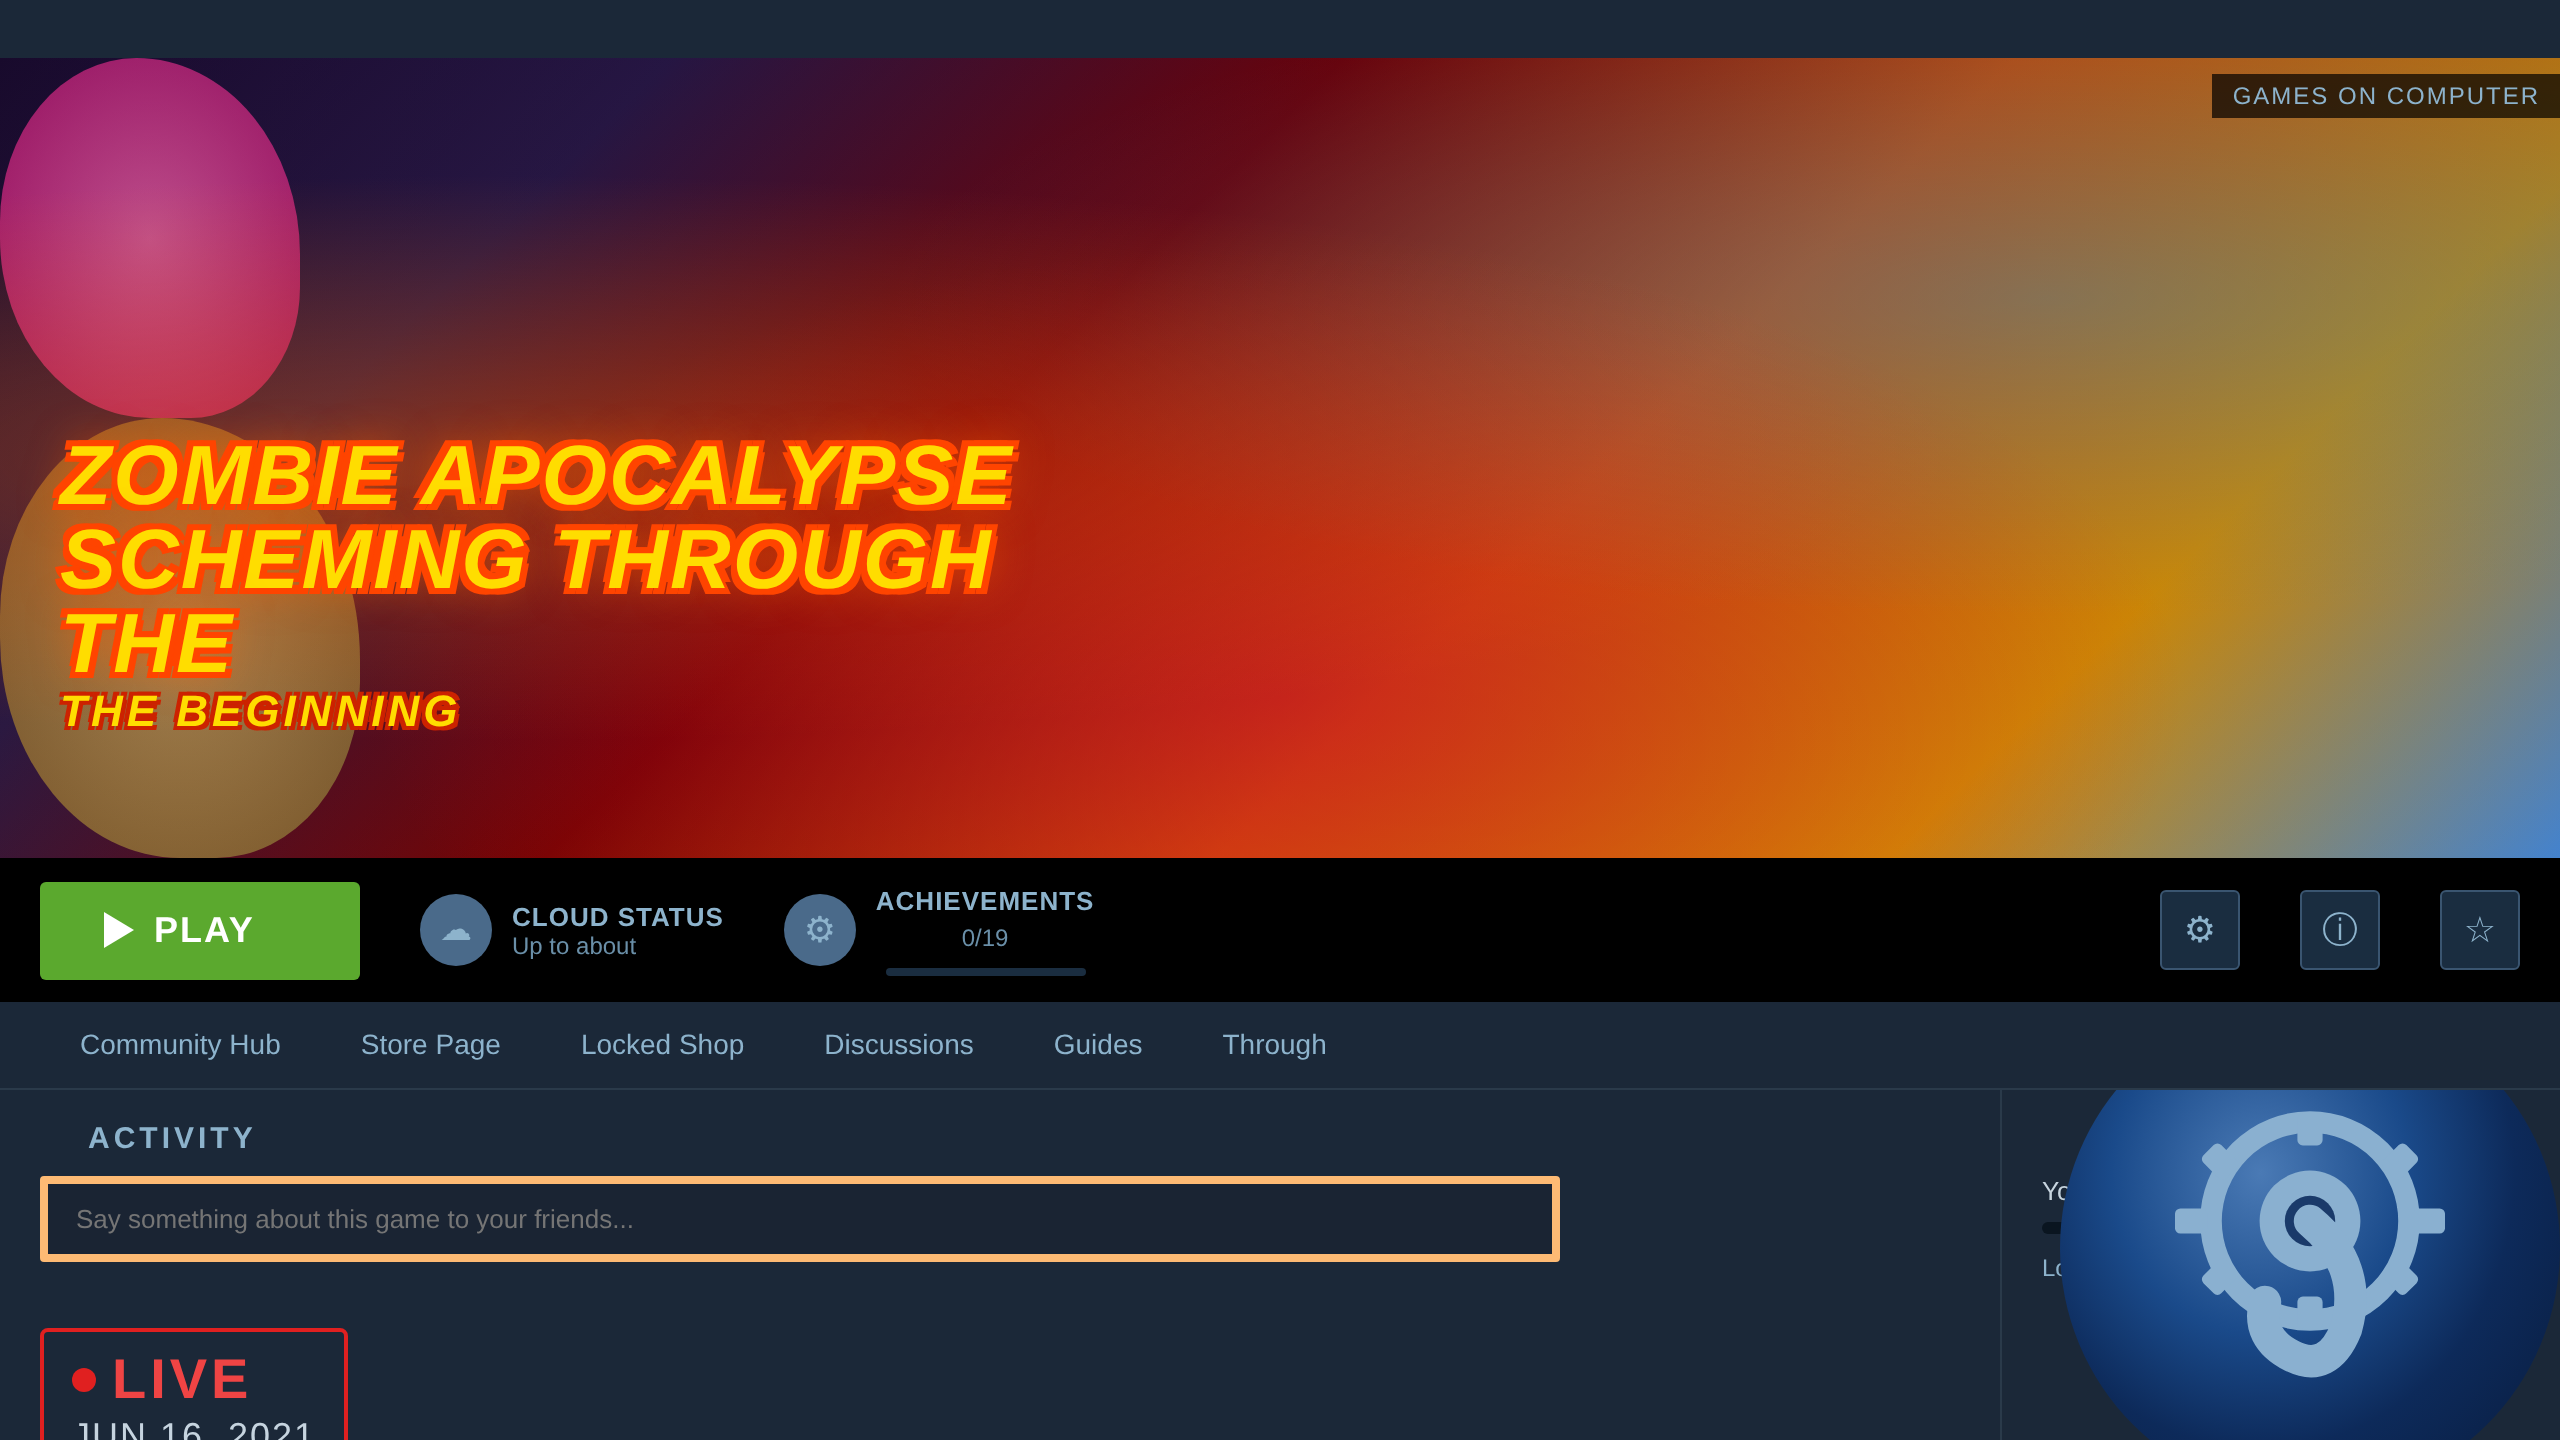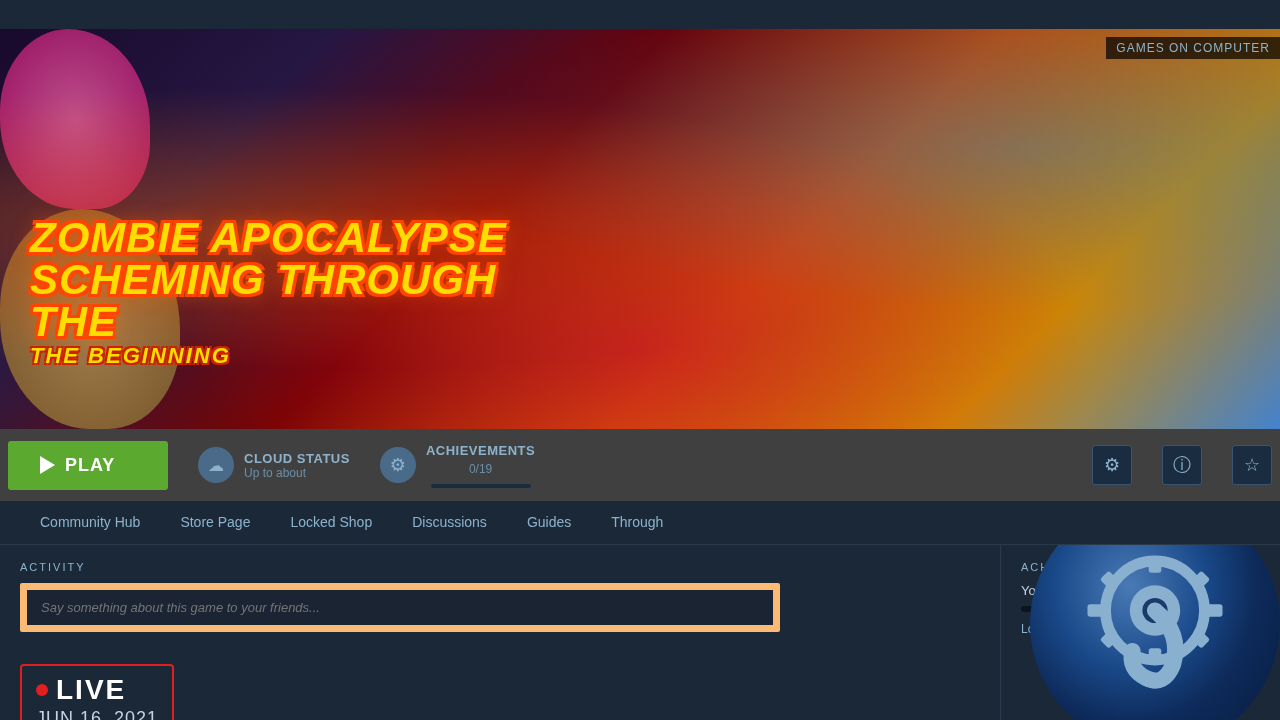--- a/index.html
+++ b/index.html
@@ -87,23 +87,23 @@
       color: #8db3cc;
       font-size: 12px;
       padding: 4px 10px;
       letter-spacing: 1px;
     }
 
     
     .action-bar {
       display: flex;
       align-items: center;
-      background: #404040;
+      background: #000000;
       height: 72px;
-      padding: 0 8px;
+      padding: 0 20px;
       gap: 30px;
     }
 
     .play-button {
       background: #5ba92e;
       color: white;
       border: none;
       padding: 14px 32px;
       font-size: 18px;
       font-weight: 700;
@@ -230,39 +230,39 @@
       overflow: hidden;
       position: relative;
     }
 
     .activity-section {
       flex: 1;
       padding: 16px 20px;
     }
 
     .section-title {
-      font-size: 11px;
-      font-weight: 400;
+      font-size: 15px;
+      font-weight: 700;
       letter-spacing: 2px;
       color: #8db3cc;
       text-transform: uppercase;
       margin-bottom: 10px;
+      margin-left: 24px;
     }
 
     .activity-input {
       width: 100%;
       max-width: 760px;
       background: #1a2433;
-      border: 7px solid #fdba74;
+      border: 4px solid #fdba74;
       color: #8db3cc;
       padding: 10px 14px;
       font-size: 13px;
       border-radius: 2px;
       outline: none;
-      font-style: italic;
     }
 
     .achievements-mini {
       width: 280px;
       padding: 16px 20px;
       border-left: 1px solid #2a3a4a;
     }
 
     .achievements-unlocked {
       font-size: 13px;
@@ -328,21 +328,21 @@
 
     .live-dot {
       width: 12px; height: 12px;
       background: #e02020;
       border-radius: 50%;
     }
 
     .live-text {
       font-size: 28px;
       font-weight: 900;
-      color: #ffffff;
+      color: #ef4444;
       letter-spacing: 2px;
     }
 
     .live-date {
       font-size: 18px;
       color: #c6d4df;
       letter-spacing: 1px;
     }
   </style>
 </head>

